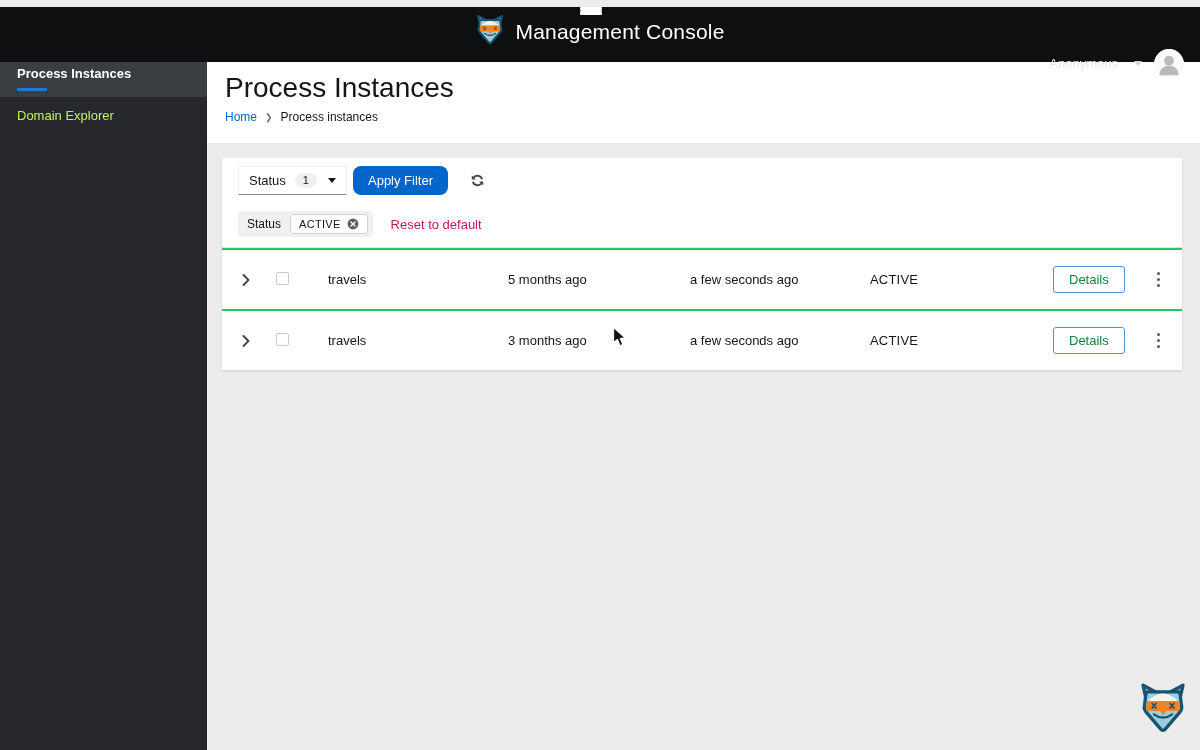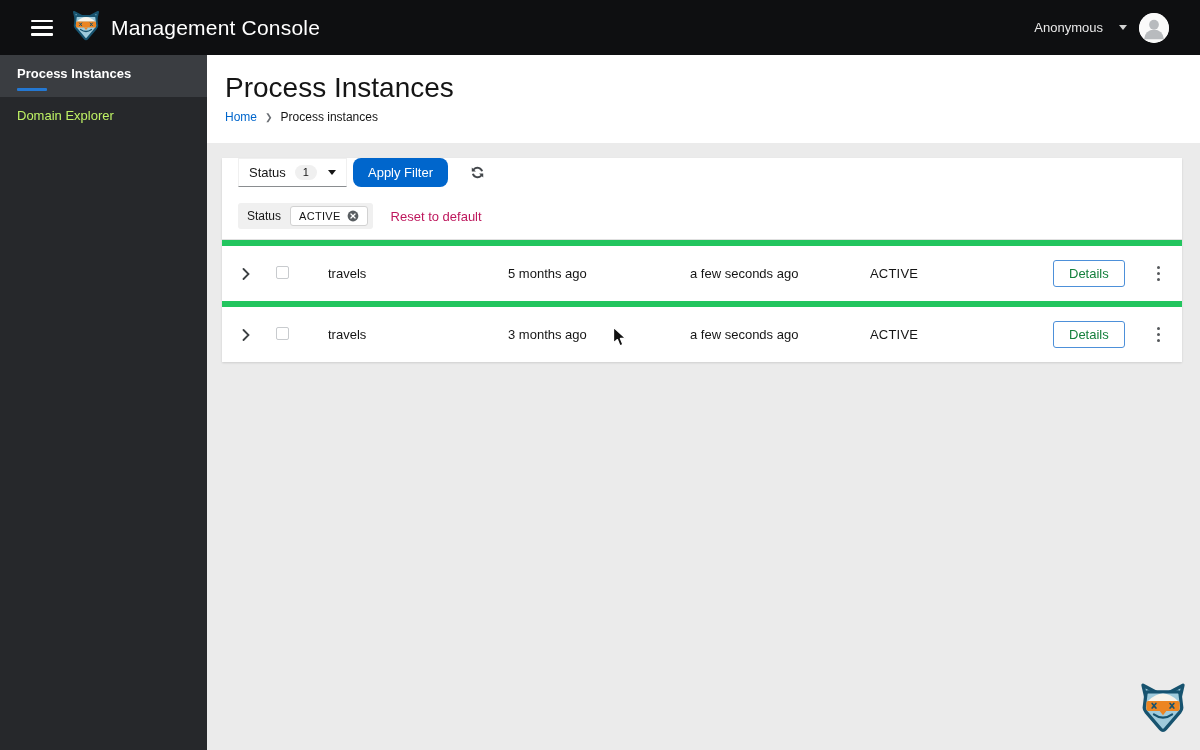--- a/index.html
+++ b/index.html
@@ -1,21 +1,21 @@
 <!DOCTYPE html>
 <html><head>
 <meta charset="utf-8">
 <style>
   * { margin:0; padding:0; box-sizing:border-box; }
   html,body { width:1200px; height:750px; overflow:hidden; }
   body { font-family:"Liberation Sans", sans-serif; background:#ebebeb; color:#151515; position:relative; }
 
   
-  .masthead { position:absolute; top:0; left:0; width:1200px; height:55px;
-    background:#0e0f11; display:flex; align-items:center; padding:0 31px; z-index:30; }
+  .masthead { position:absolute; top:7px; left:0; width:1200px; height:55px;
+    background:#0e0f11; display:flex; align-items:center; padding:0 16px; z-index:30;flex-direction:column; }
   .hamburger { width:22px; height:16px; display:flex; flex-direction:column; justify-content:space-between;
     background:none; border:none; cursor:pointer; margin-right:18px; }
   .hamburger span { display:block; height:2.5px; background:#fff; border-radius:1px; }
   .brand { display:flex; align-items:center; gap:10px; }
   .brand-title { color:#fff; font-size:21px; font-weight:500; letter-spacing:.2px; }
   .masthead-right { margin-left:auto; display:flex; align-items:center; gap:12px; }
   .user-dropdown { display:flex; align-items:center; gap:16px; background:none; border:none; cursor:pointer; }
   .user-name { color:#e8e8e8; font-size:13px; }
   .caret-down { width:0; height:0; border-left:4px solid transparent; border-right:4px solid transparent; border-top:5px solid #d2d2d2; }
   .avatar { width:30px; height:30px; border-radius:50%; overflow:hidden; background:#f8f8f8; border:none; cursor:pointer; padding:0; }
@@ -32,21 +32,21 @@
   .page-title { font-size:28px; font-weight:500; color:#151515; line-height:32px; }
   .breadcrumb { display:flex; align-items:center; gap:8px; margin-top:6px; font-size:12px; }
   .crumb-link { color:#0066cc; text-decoration:none; cursor:pointer; }
   .crumb-sep { color:#6a6e73; font-size:9px; }
   .crumb-current { color:#151515; }
 
   .content { position:relative; height:607px; background:#ebebeb; padding:15px 18px 0 15px; }
 
   
   .card { background:#fff; width:960px; box-shadow:0 1px 2px rgba(3,3,3,.12); }
-  .toolbar { padding:0 16px 8px; }
+  .toolbar { padding:8px 16px 8px; }
   .filter-row { display:flex; align-items:center; }
   .select-toggle { display:inline-flex; align-items:center; gap:9px; height:29px; padding:0 10px;
     background:#fff; border:1px solid #f0f0f0; border-bottom:1px solid #8a8d90; font-size:13px; color:#151515;
     font-family:inherit; cursor:pointer; }
   .badge { background:#f0f0f0; color:#151515; border-radius:30px; font-size:11px; padding:2px 8px; line-height:1; }
   .select-caret { width:0; height:0; border-left:4px solid transparent; border-right:4px solid transparent; border-top:5px solid #151515; margin-left:2px; }
   .btn-primary { height:29px; margin-left:6px; background:#0066cc; color:#fff; border:none; border-radius:8px;
     font-size:13px; font-weight:500; padding:0 15px; cursor:pointer; font-family:inherit; }
   .sync-btn { background:none; border:none; margin-left:22px; cursor:pointer; display:flex; align-items:center; }
 
@@ -54,21 +54,21 @@
   .chip-group { display:inline-flex; align-items:center; gap:9px; background:#f0f0f0; border-radius:3px; padding:3px 5px 3px 9px; }
   .chip-category { font-size:12px; color:#151515; }
   .chip { display:inline-flex; align-items:center; gap:6px; background:#fff; border:1px solid #d2d2d2; border-radius:3px; padding:3px 8px; }
   .chip-text { font-size:11px; letter-spacing:.3px; color:#151515; }
   .chip-close { background:none; border:none; padding:0; cursor:pointer; display:flex; align-items:center; }
   .link-btn { background:none; border:none; color:#be185d; font-size:13px; cursor:pointer; font-family:inherit; }
 
   .divider { border-top:1px solid #e0e0e0; }
 
   
-  .table-row { display:flex; align-items:center; height:61px; padding-left:16px; border-top:6px solid #22c55e; font-size:13px; }
+  .table-row { display:flex; align-items:center; height:61px; padding-left:16px; border-top:2px solid #22c55e; font-size:13px; }
   .table-row:first-child { border-top:none; }
   .cell-toggle { width:38px; display:flex; align-items:center; }
   .toggle-btn { background:none; border:none; cursor:pointer; display:flex; align-items:center; padding:4px; }
   .cell-check { width:44px; }
   .checkbox { display:inline-block; width:13px; height:13px; border:1px solid #c8cbce; border-radius:2px; background:#fff; cursor:pointer; }
   .cell-name { width:180px; padding-left:8px; }
   .cell-started { width:182px; padding-left:8px; }
   .cell-updated { width:180px; padding-left:8px; }
   .cell-status { width:183px; padding-left:8px; letter-spacing:.2px; }
   .cell-details { width:90px; padding-left:8px; }

